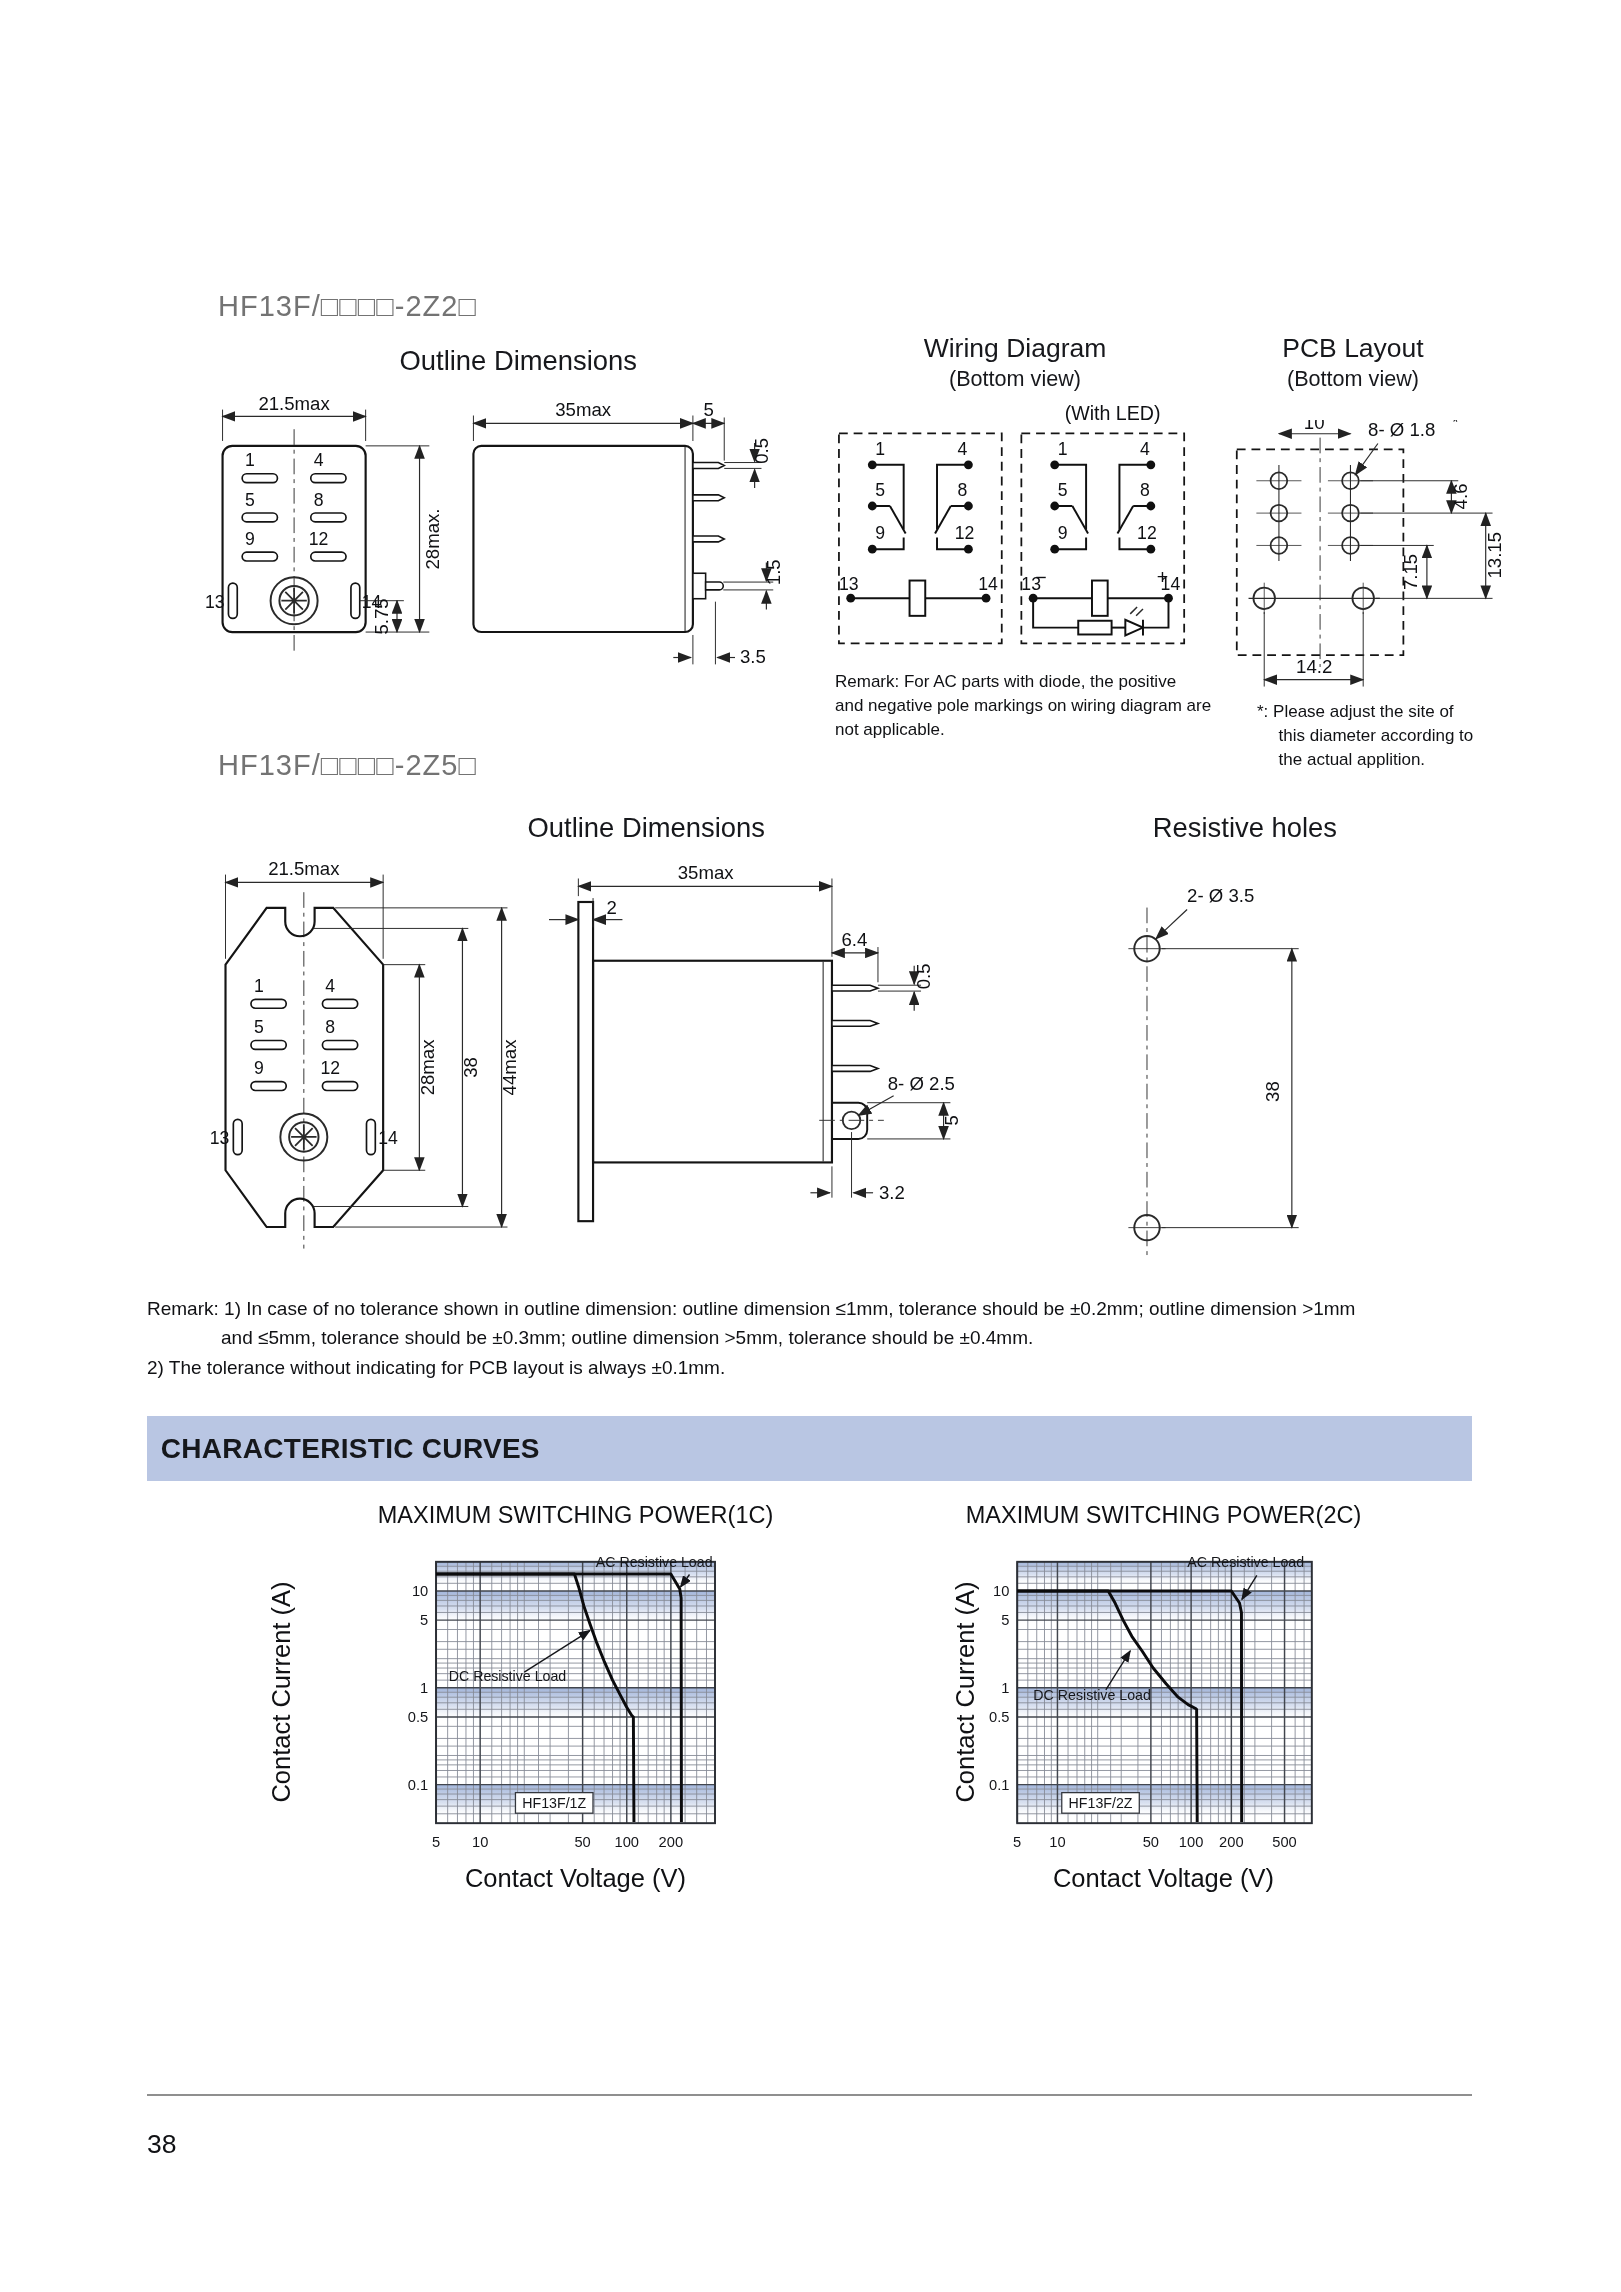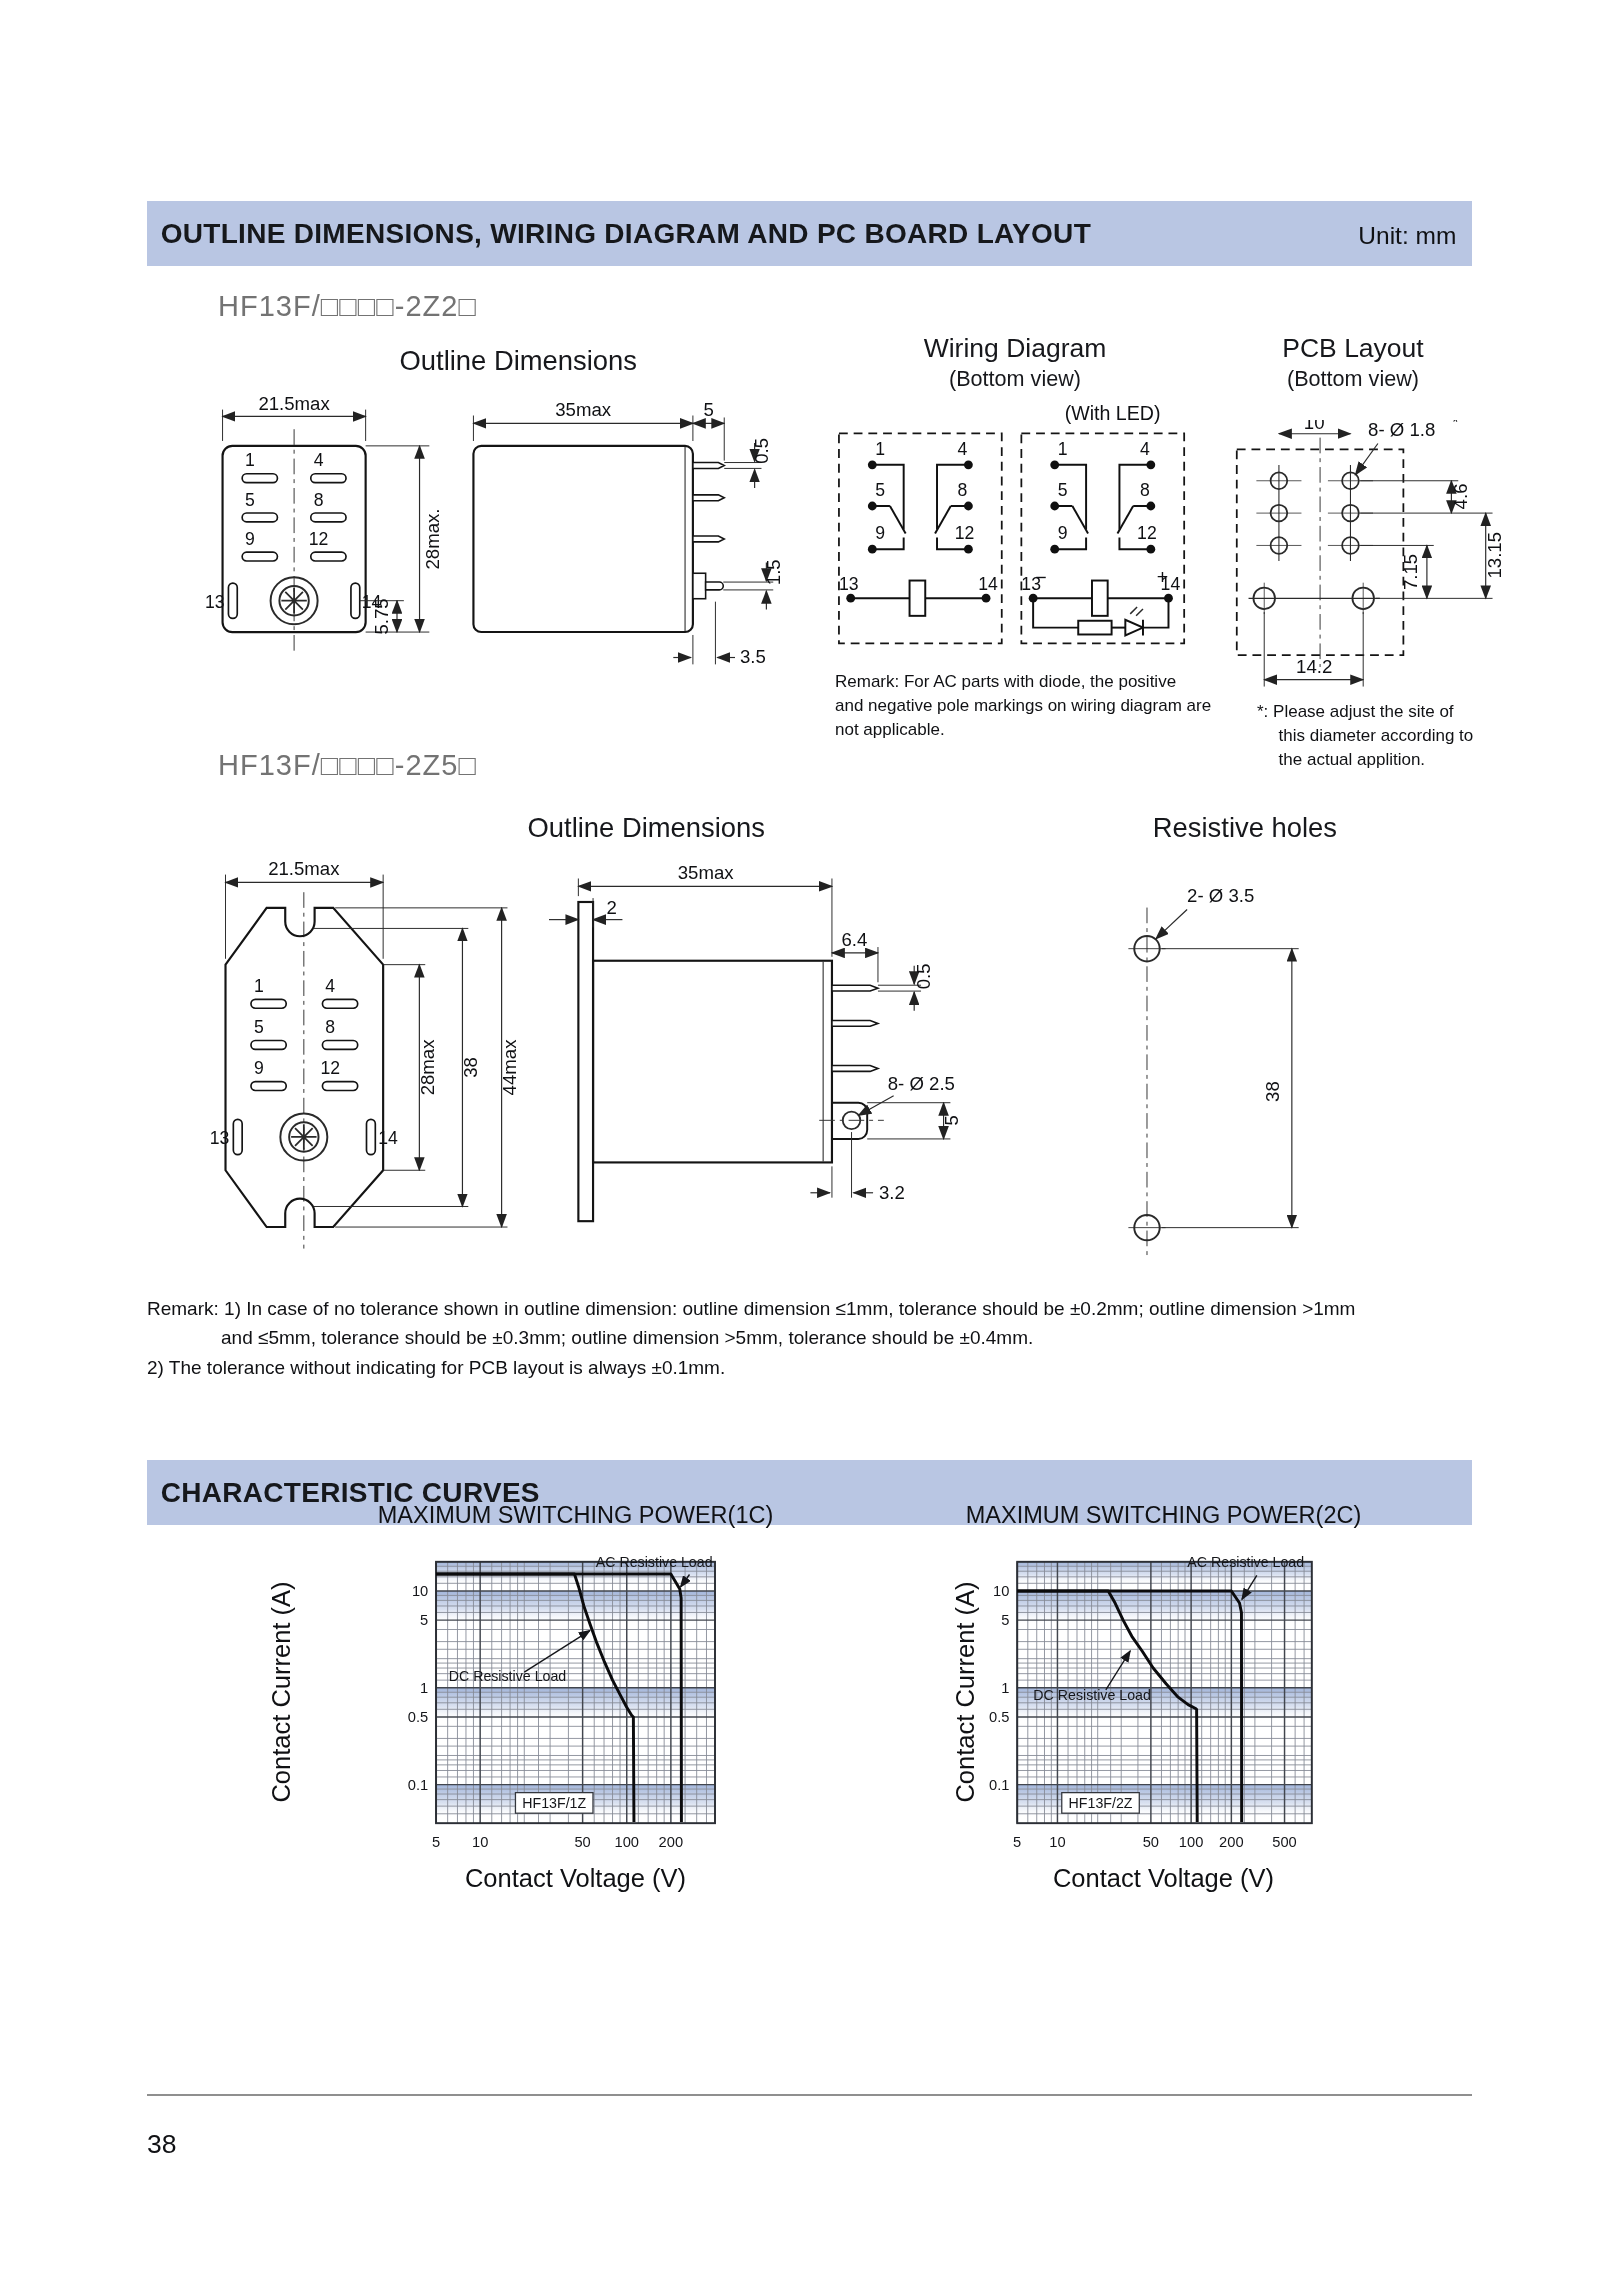--- a/index.html
+++ b/index.html
@@ -38,24 +38,20 @@
   .ds text.pl{font-size:18px}
   .ds text.big{font-size:20px}
   .tick{font-size:15px;fill:#15161a}
   .ann{font-size:14.5px;fill:#15161a}
 </style>
 </head>
 <body>
 
 <div id="page">
 
-  <div class="bar" style="top:201px">
-    <span class="t">OUTLINE DIMENSIONS, WIRING DIAGRAM AND PC BOARD LAYOUT</span>
-    <span class="u">Unit: mm</span>
-  </div>
 
   <div class="partno" style="left:218px;top:290px">HF13F/□□□□-2Z2□</div>
   <div class="h2" style="left:372px;top:345px;width:265px">Outline  Dimensions</div>
 
   <div class="hgrp" style="left:863px;top:333px;width:304px">
     <div class="ttl">Wiring Diagram</div>
     <div class="sub">(Bottom view)</div>
   </div>
   <div class="hgrp" style="left:1201px;top:333px;width:304px">
     <div class="ttl">PCB Layout</div>
@@ -419,21 +415,21 @@
     <line class="dim" x1="243" y1="80" x2="243" y2="365" marker-end="url(#ae6)" marker-start="url(#as6)"></line>
     <text transform="rotate(-90 230 226)" x="230" y="226" text-anchor="middle">38</text>
   </svg>
 
   <div class="remark">
     <div>Remark: 1)  In case of no tolerance shown in outline dimension: outline dimension ≤1mm, tolerance should be ±0.2mm; outline dimension &gt;1mm</div>
     <div class="i1">and ≤5mm, tolerance should be ±0.3mm; outline dimension &gt;5mm, tolerance should be ±0.4mm.</div>
     <div class="i2">2)  The tolerance without indicating for PCB layout is always ±0.1mm.</div>
   </div>
 
-  <div class="bar" style="top:1460px">
+  <div class="bar" style="top:1416px">
     <span class="t">CHARACTERISTIC  CURVES</span>
   </div>
 
   <div class="ctitle" style="left:360px;top:1502px;width:431px">MAXIMUM SWITCHING POWER(1C)</div>
   <div class="ctitle" style="left:948px;top:1502px;width:431px">MAXIMUM SWITCHING POWER(2C)</div>
 
   <div class="ylab" style="left:267px;top:1823px">Contact Current (A)</div>
   <div class="ylab" style="left:951px;top:1823px">Contact Current (A)</div>
 
   <svg style="left:382px;top:1554px" width="343" height="323" viewBox="0 0 350 330">

